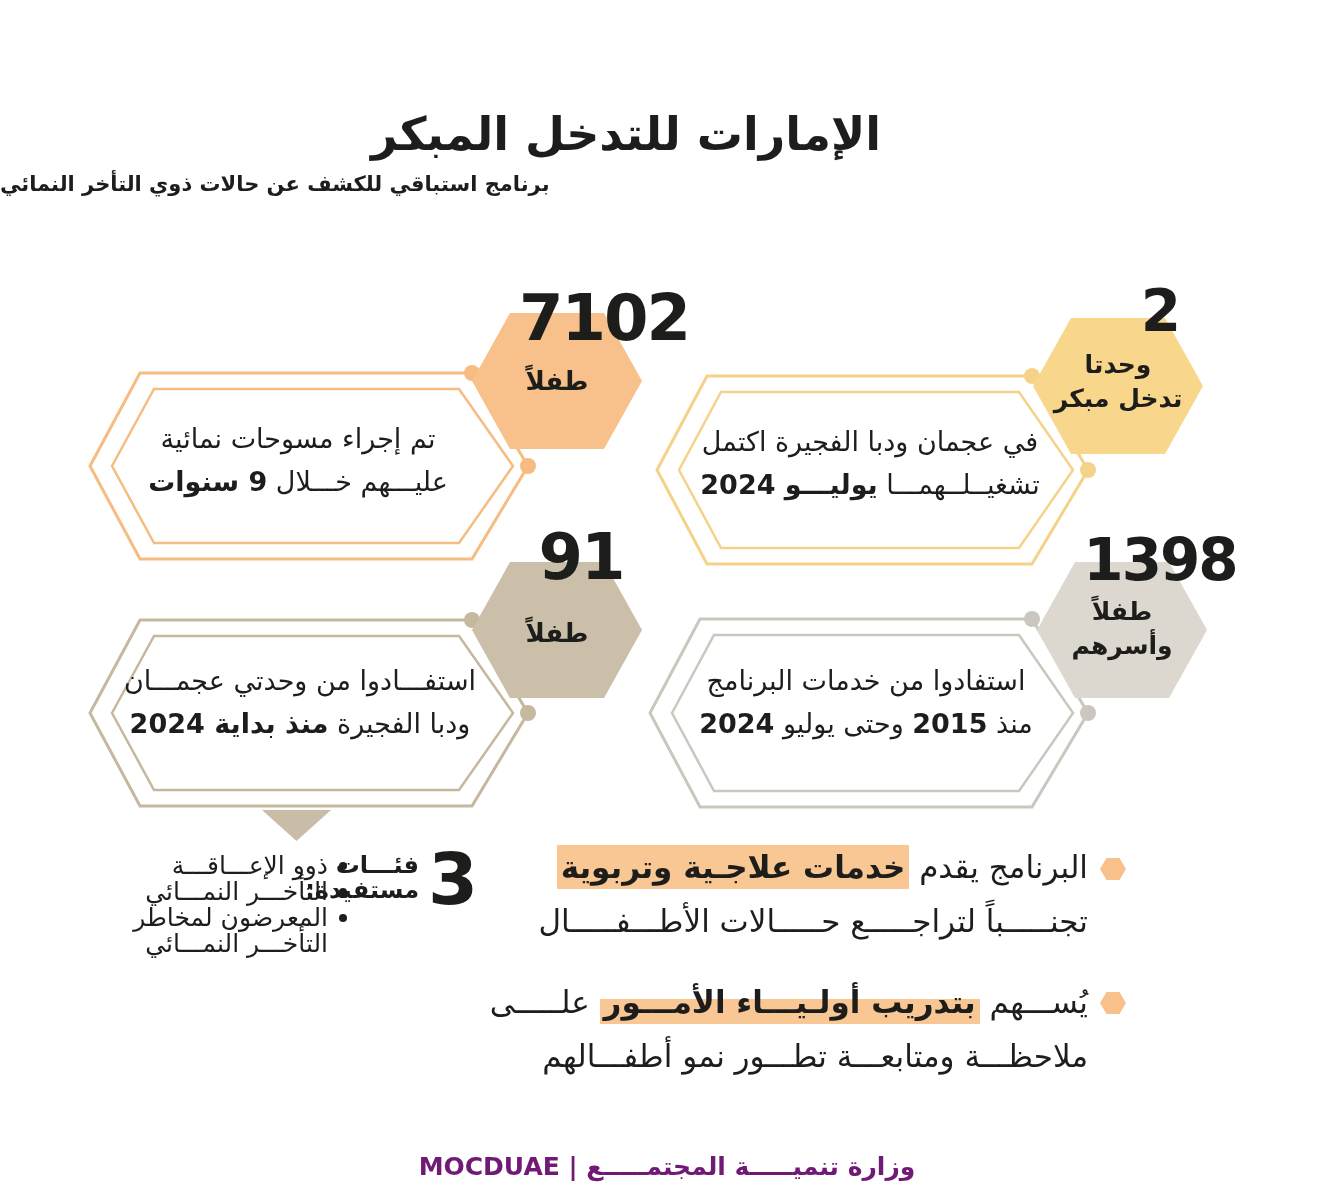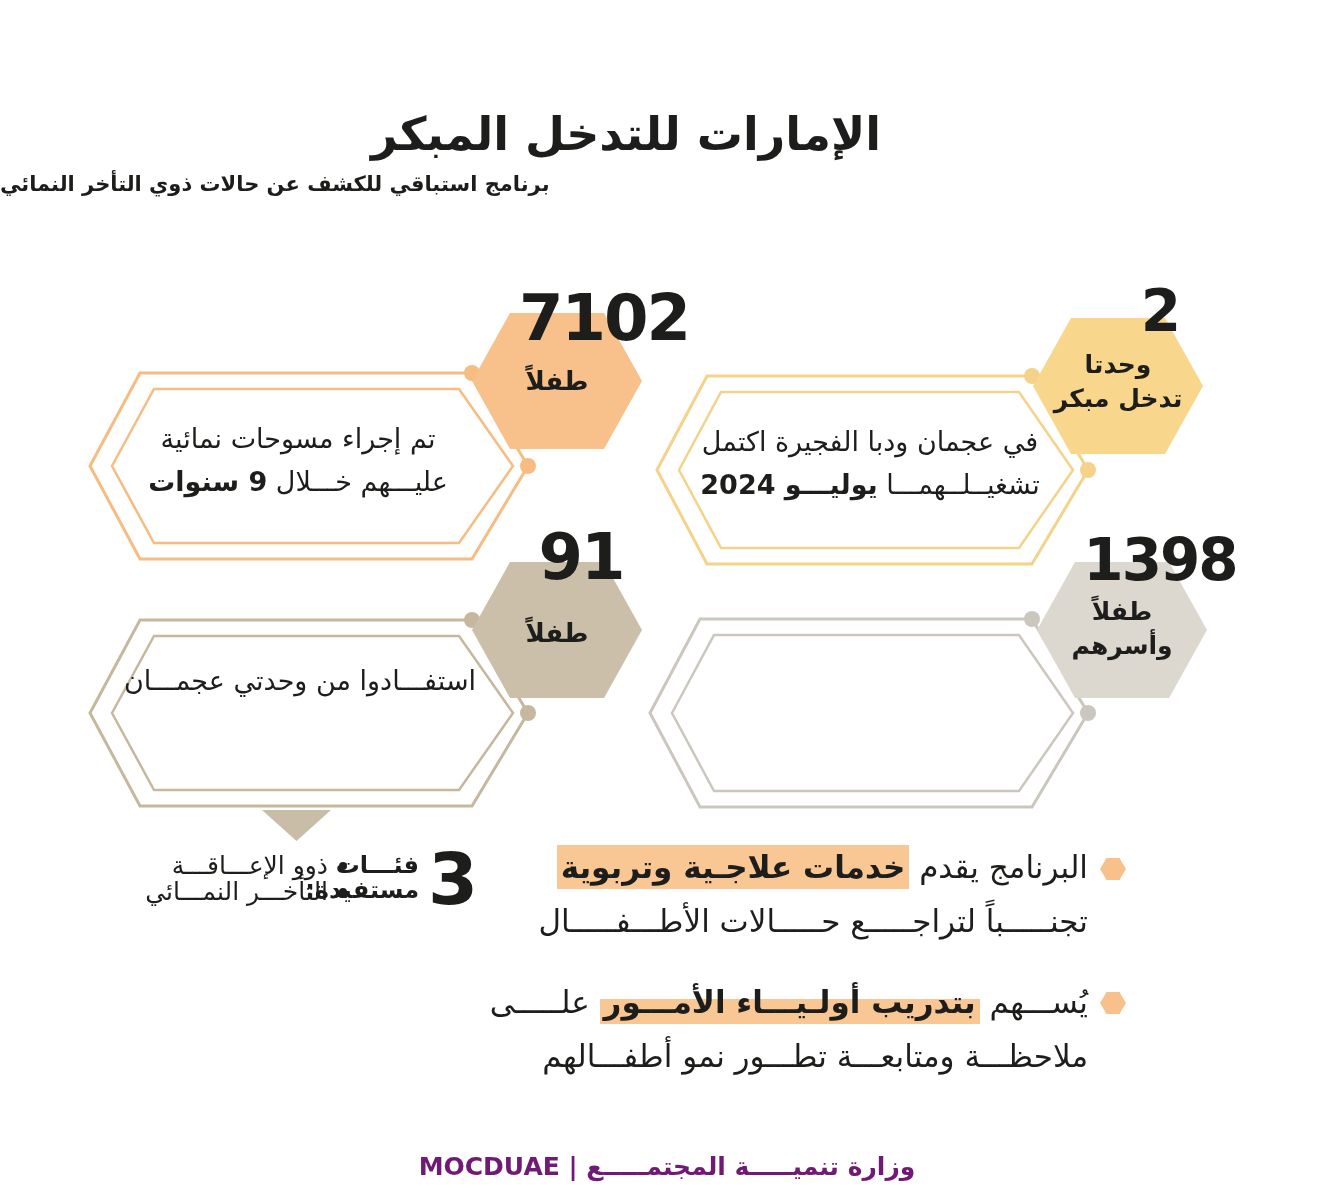--- a/index.html
+++ b/index.html
@@ -91,41 +91,50 @@
   </div>
   <div class="abs desc" style="left:690px;top:397px;">
     <div class="line">في عجمان ودبا الفجيرة اكتمل</div>
     <div class="line"><span>تشغيــلــهمـــا </span><b>يوليـــو 2024</b></div>
   </div>
 
   <div class="abs stat-num" style="left:581px;top:502px;font-size:64px;">91</div>
   <div class="abs hex-label" style="left:557px;top:593px;">طفلاً</div>
   <div class="abs desc" style="left:120px;top:636px;">
     <div class="line">استفـــادوا من وحدتي عجمـــان</div>
+    <div class="line"><span>ودبا الفجيرة </span><b>منذ بداية 2024</b></div>
   </div>
 
   <div class="abs stat-num" style="left:1160px;top:508px;font-size:58px;">1398</div>
   <div class="abs hex-label" style="left:1122px;top:572px;font-size:25px;">
     <div>طفلاً</div>
     <div>وأسرهم</div>
+  </div>
+  <div class="abs desc" style="left:686px;top:636px;">
+    <div class="line">استفادوا من خدمات البرنامج</div>
+    <div class="line"><span>منذ </span><b>2015</b><span> وحتى يوليو </span><b>2024</b></div>
   </div>
 
   <div class="abs cat-num" style="left:428px;top:820px;">3</div>
   <div class="abs cat-label" style="right:915px;top:830px;">
     <div>فئـــات</div>
     <div>مستفيدة:</div>
   </div>
   <div class="abs cat-items" style="right:987px;top:830px;width:240px;">
     <div class="cat-item">
         <span class="dot"></span>
         <span class="cat-item-text">ذوو الإعـــاقـــة</span>
       </div>
     <div class="cat-item">
         <span class="dot"></span>
         <span class="cat-item-text">التأخـــر النمـــائي</span>
+      </div>
+    <div class="cat-item">
+        <span class="dot"></span>
+        <span class="cat-item-text">المعرضون لمخاطر التأخـــر النمـــائي</span>
       </div>
   </div>
 
   <div class="abs note" style="right:246px;top:817px;">
     <div class="nline"><span>البرنامج يقدم </span><span class="hl">خدمات علاجـية وتربوية</span><span></span></div>
     <div class="nline">تجنـــــباً لتراجـــــع حـــــالات الأطـــفـــــال</div>
   </div>
   <div class="abs note" style="right:246px;top:952px;">
     <div class="nline"><span>يُســـهم </span><span class="hl-low">بتدريب أولـيـــاء الأمـــور</span><span> علـــــى</span></div>
     <div class="nline">ملاحظـــة ومتابعـــة تطـــور نمو أطفـــالهم</div>

